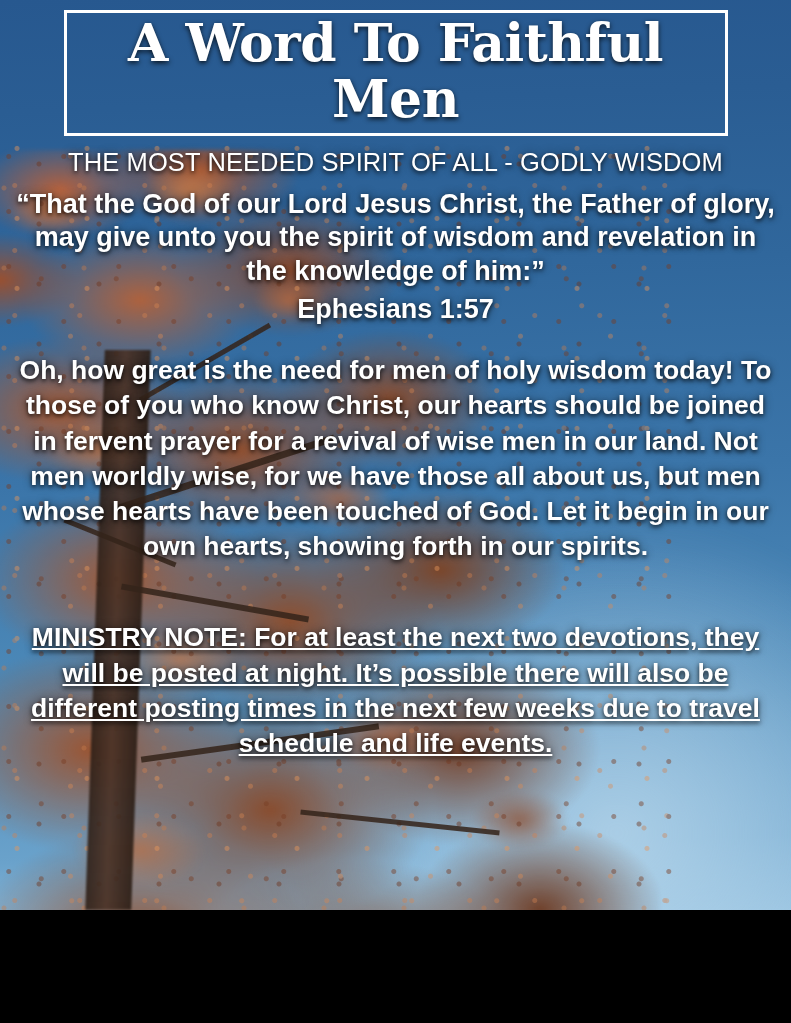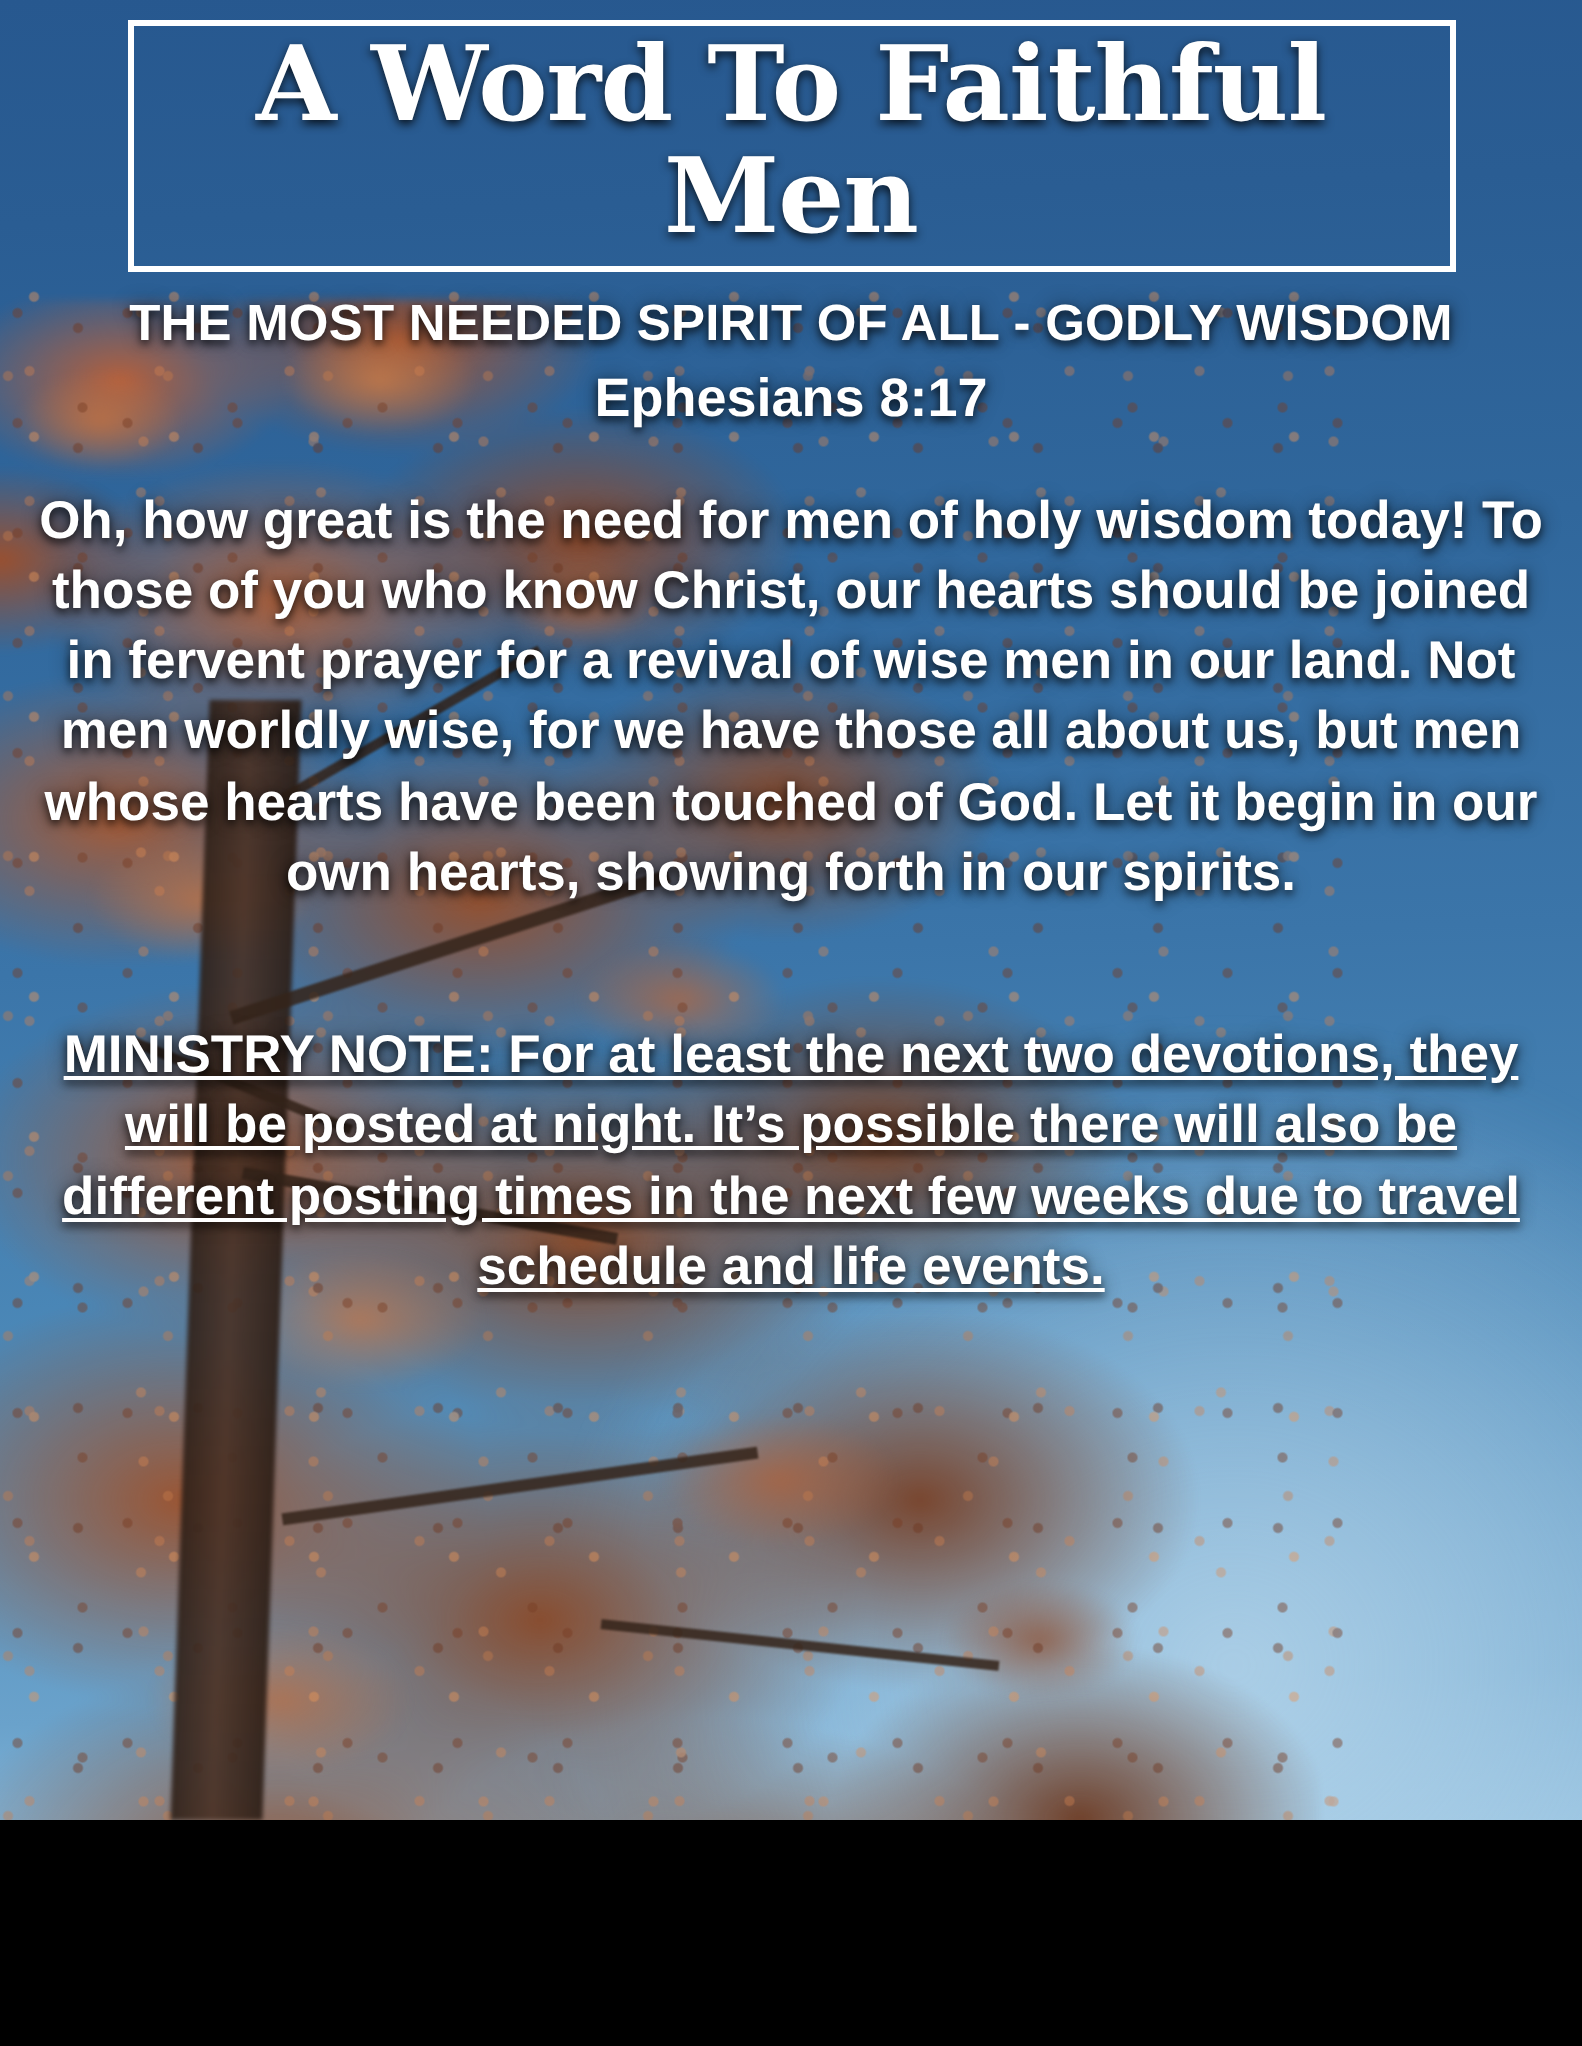--- a/index.html
+++ b/index.html
@@ -153,21 +153,21 @@
     font-size: 52px;
     line-height: 1.08;
     letter-spacing: -0.5px;
     margin: 0;
     text-shadow: 0 2px 5px rgba(0,0,0,0.8);
   }
 
   .subtitle {
     margin: 12px auto 0;
     font-size: 25.5px;
-    font-weight: bold;
+    font-weight: normal;
     letter-spacing: 0.1px;
     line-height: 1.15;
   }
 
   .verse {
     margin: 10px auto 0;
     max-width: 760px;
     font-size: 27px;
     font-weight: bold;
     line-height: 1.24;
@@ -249,21 +249,22 @@
   <div class="branch b6"></div>
 
   <div class="content">
 
     <div class="title-box">
       <h1 class="title">A Word To Faithful Men</h1>
     </div>
 
     <div class="subtitle">THE MOST NEEDED SPIRIT OF ALL - GODLY WISDOM</div>
 
-    <div class="verse-ref">Ephesians 8:17</div>
+    <div class="verse">“That the God of our Lord Jesus Christ, the Father of glory, may give unto you the spirit of wisdom and revelation in the knowledge of him:”</div>
+    <div class="verse-ref">Ephesians 1:57</div>
 
     <div class="body-block">Oh, how great is the need for men of holy wisdom today! To those of you who know Christ, our hearts should be joined in fervent prayer for a revival of wise men in our land. Not men worldly wise, for we have those all about us, but men whose hearts have been touched of God. Let it begin in our own hearts, showing forth in our spirits.</div>
 
     <div class="note-block">MINISTRY NOTE: For at least the next two devotions, they will be posted at night. It’s possible there will also be different posting times in the next few weeks due to travel schedule and life events.</div>
 
 
   </div>
 </div>
 
 </body></html>

